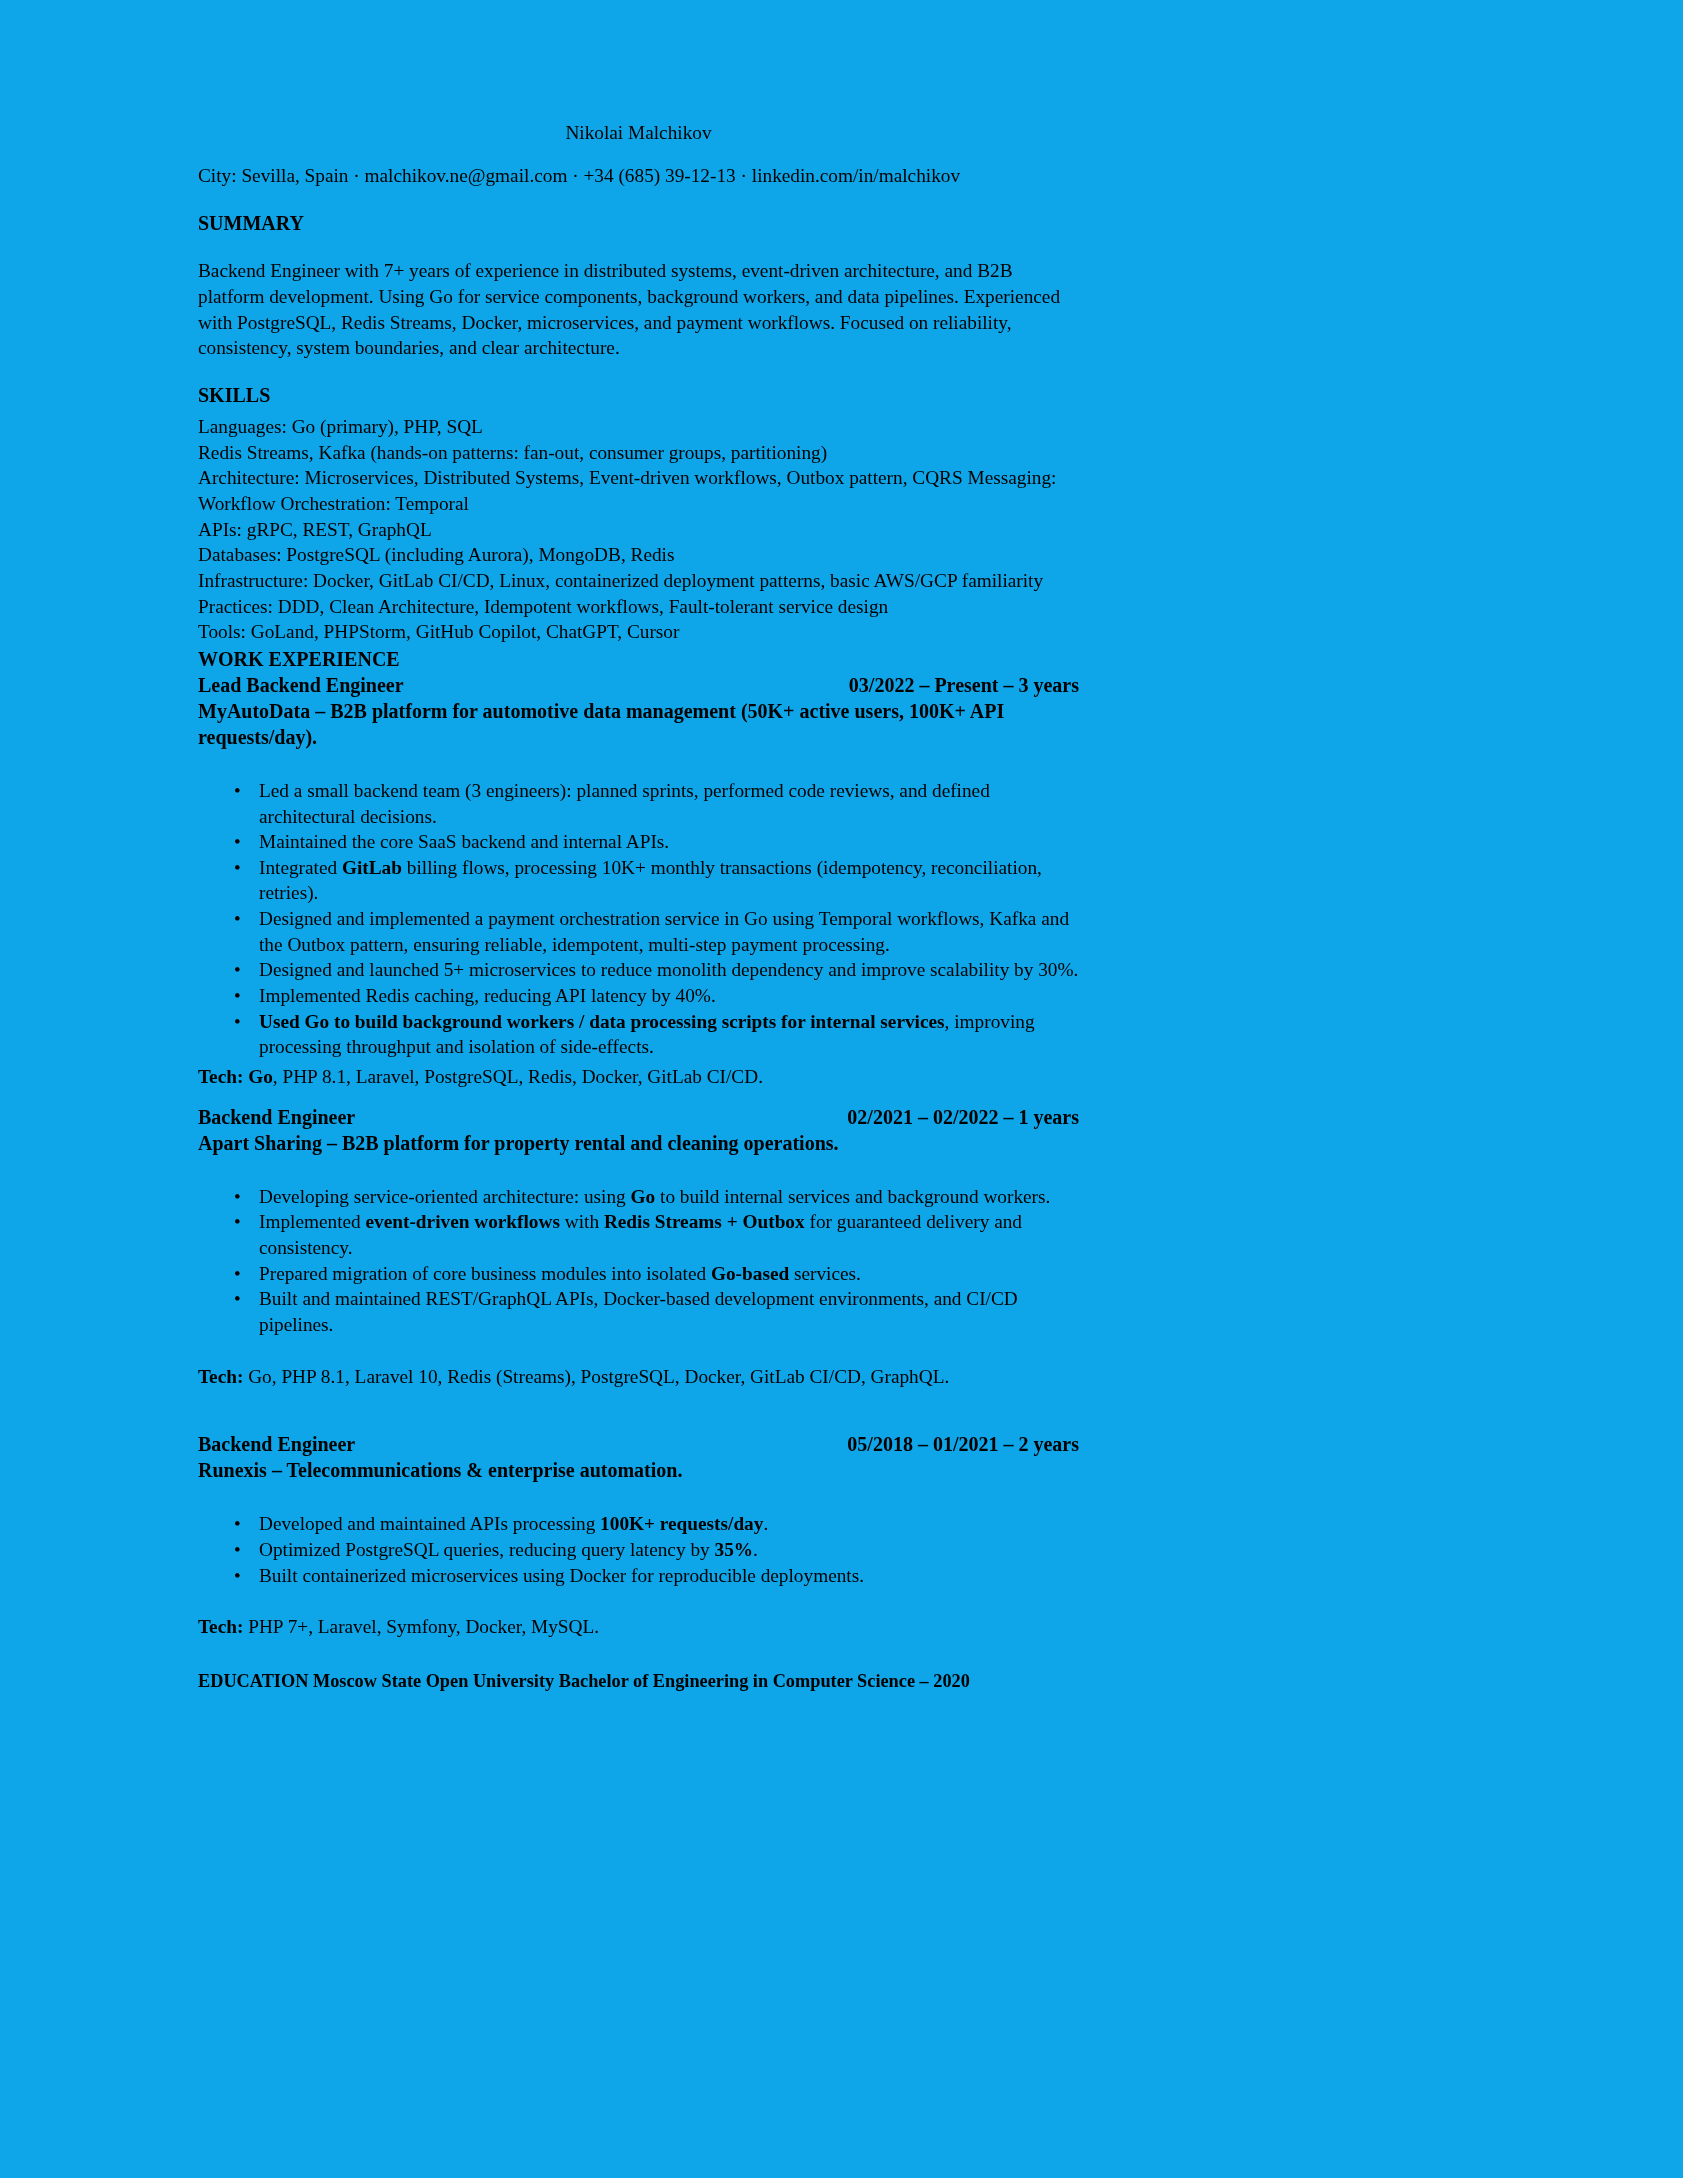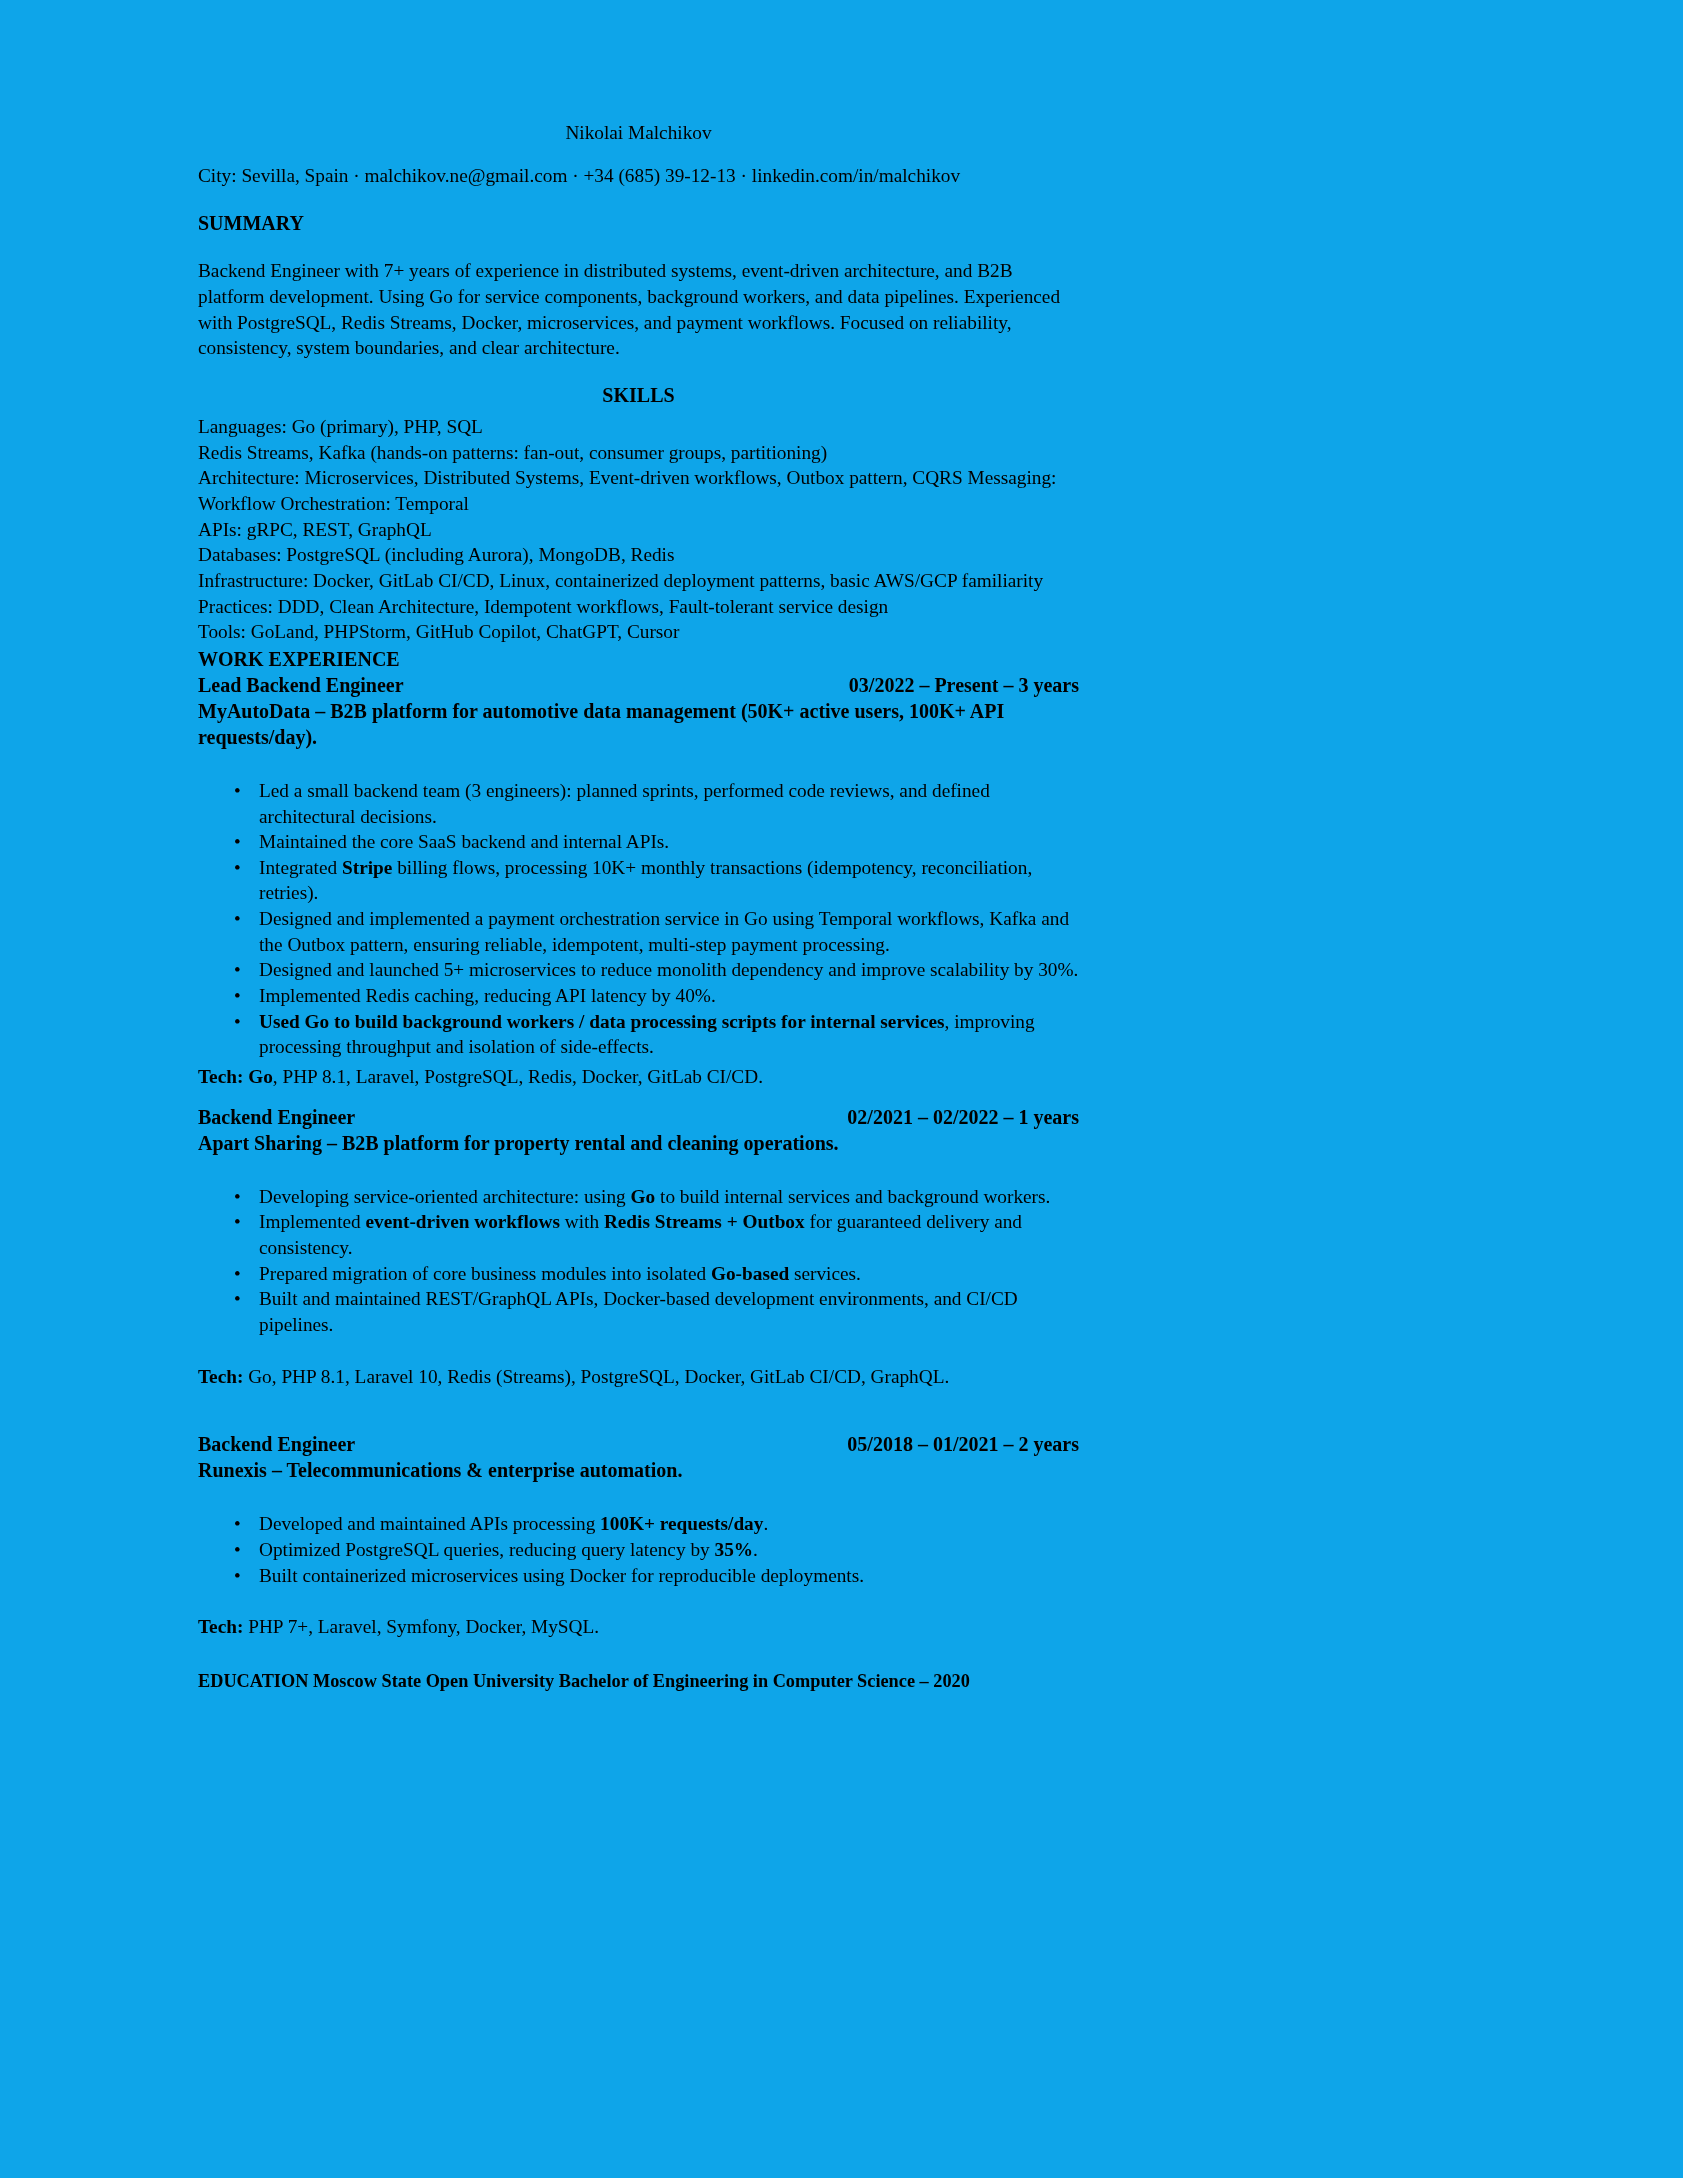--- a/index.html
+++ b/index.html
@@ -43,21 +43,21 @@
   }
   .sec-head-left {
     font-weight: bold;
     font-size: 20px;
     margin-top: 24px;
     line-height: 1.25;
   }
   .sec-head-center {
     font-weight: bold;
     font-size: 20px;
-    text-align: center;
+    text-align: left;
     line-height: 1.25;
     margin-top: 22px;
   }
   .para {
     margin-top: 22px;
     line-height: 1.33;
     text-align: left;
   }
   .skill-list {
     margin-top: 6px;
@@ -152,21 +152,21 @@
 
     <div>
       <div class="job-head">
         <span class="job-title">Lead Backend Engineer</span>
         <span class="job-dates">03/2022 – Present – 3 years</span>
       </div>
       <div class="job-company">MyAutoData – B2B platform for automotive data management (50K+ active users, 100K+ API requests/day).</div>
       <ul class="bullets">
         <li><span class="bul">•</span><span>Led a small backend team (3 engineers): planned sprints, performed code reviews, and defined architectural decisions.</span></li>
         <li><span class="bul">•</span><span>Maintained the core SaaS backend and internal APIs.</span></li>
-        <li><span class="bul">•</span><span>Integrated </span><b>Stripe</b><span> billing flows, processing 10K+ monthly transactions (idempotency, reconciliation, retries).</span></li>
+        <li><span class="bul">•</span><span>Integrated </span><b>GitLab</b><span> billing flows, processing 10K+ monthly transactions (idempotency, reconciliation, retries).</span></li>
         <li><span class="bul">•</span><span>Designed and implemented a payment orchestration service in Go using Temporal workflows, Kafka and the Outbox pattern, ensuring reliable, idempotent, multi-step payment processing.</span></li>
         <li><span class="bul">•</span><span>Designed and launched 5+ microservices to reduce monolith dependency and improve scalability by 30%.</span></li>
         <li><span class="bul">•</span><span>Implemented Redis caching, reducing API latency by 40%.</span></li>
         <li><span class="bul">•</span><b>Used Go to build background workers / data processing scripts for internal services</b><span>, improving processing throughput and isolation of side-effects.</span></li>
       </ul>
       <div class="tech"><b>Tech:</b><b> Go</b><span>, PHP 8.1, Laravel, PostgreSQL, Redis, Docker, GitLab CI/CD.</span></div>
     </div>
 
     <div style="margin-top:14px;">
       <div class="job-head">

